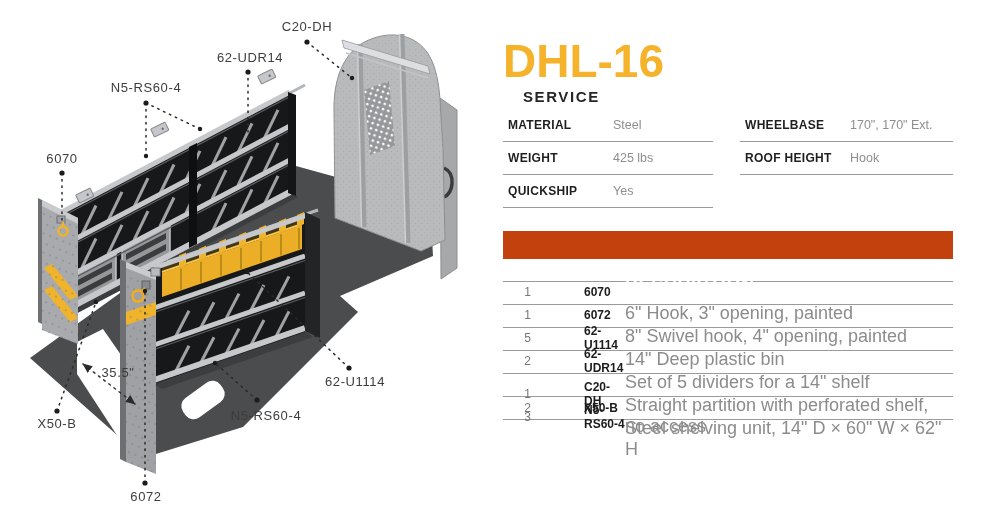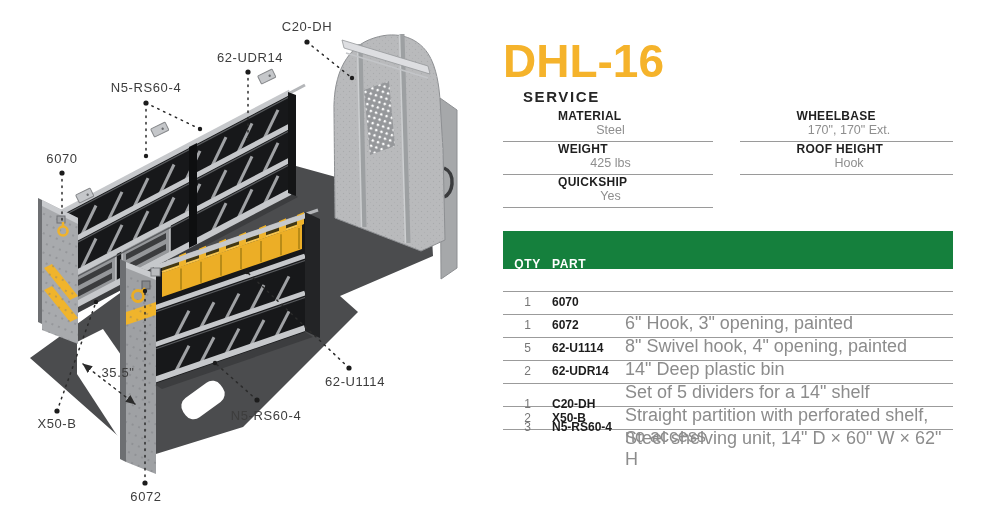--- a/index.html
+++ b/index.html
@@ -6,31 +6,31 @@
   .page{position:relative;width:1000px;height:519px;background:#fff;overflow:hidden;
         font-family:"Liberation Sans",sans-serif;}
   .illustration{position:absolute;left:0;top:0;}
   .co{font-family:"Liberation Sans",sans-serif;font-size:13px;fill:#3d3d3d;letter-spacing:0.6px;}
   .brand{position:absolute;left:503px;top:40px;}
   .title{font-size:46px;font-weight:bold;letter-spacing:0px;color:#F5B32B;line-height:0.95;}
   .subtitle{font-size:15px;font-weight:bold;letter-spacing:1.6px;color:#262626;margin-top:4px;margin-left:20px;}
   .specs{position:absolute;left:503px;top:109px;display:grid;
          grid-template-columns:210px 213px;column-gap:27px;grid-auto-rows:33px;}
   .spec-cell{display:flex;align-items:center;border-bottom:1px solid #9a9a9a;
-             box-sizing:border-box;padding-left:5px;flex-direction:column;}
+             box-sizing:border-box;padding-left:5px;}
   .spec-label{width:105px;font-size:12px;font-weight:bold;color:#1f1f1f;letter-spacing:0.3px;flex:none;}
   .spec-value{font-size:12.5px;color:#8e8e8e;}
   .parts{position:absolute;left:503px;top:231px;width:450px;}
-  .p-head{display:grid;grid-template-columns:49px 73px 1fr;background:#15803d;color:#fff;
-          height:38px;align-items:center;font-size:11.5px;font-weight:bold;letter-spacing:0.6px;}
+  .p-head{display:grid;grid-template-columns:49px 73px 1fr;background:#c2410c;color:#fff;
+          height:28px;align-items:center;font-size:11.5px;font-weight:bold;letter-spacing:0.6px;}
   .p-row{display:grid;grid-template-columns:49px 73px 1fr;height:23px;align-items:center;
          border-bottom:1px solid #9b9b9b;box-sizing:border-box;}
   .c-qty{text-align:center;font-size:12px;color:#767676;}
   .p-head .c-qty{color:#fff;}
-  .c-part{font-size:12px;font-weight:bold;color:#1c1c1c;}
+  .c-part{font-size:12px;font-weight:bold;color:#1c1c1c;margin-left:32px;}
   .p-head .c-part{color:#fff;}
   .c-desc{font-size:18px;color:#8c8c8c;margin-top:44px;}
   .p-head .c-desc{color:#fff;}
 </style>
 </head>
 <body>
 
 <div class="page">
 
 <svg class="illustration" width="500" height="519" viewBox="0 0 500 519">

